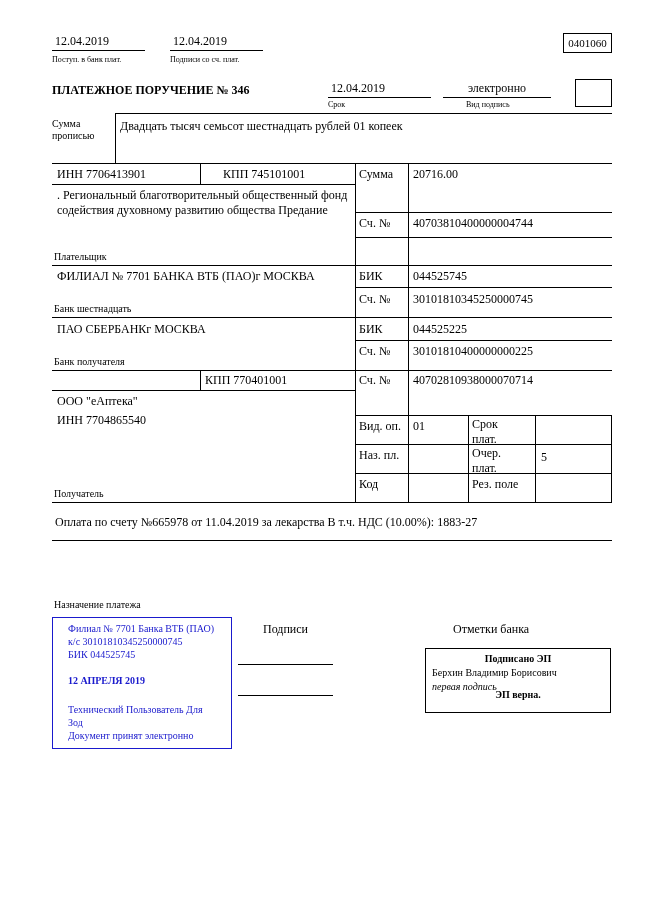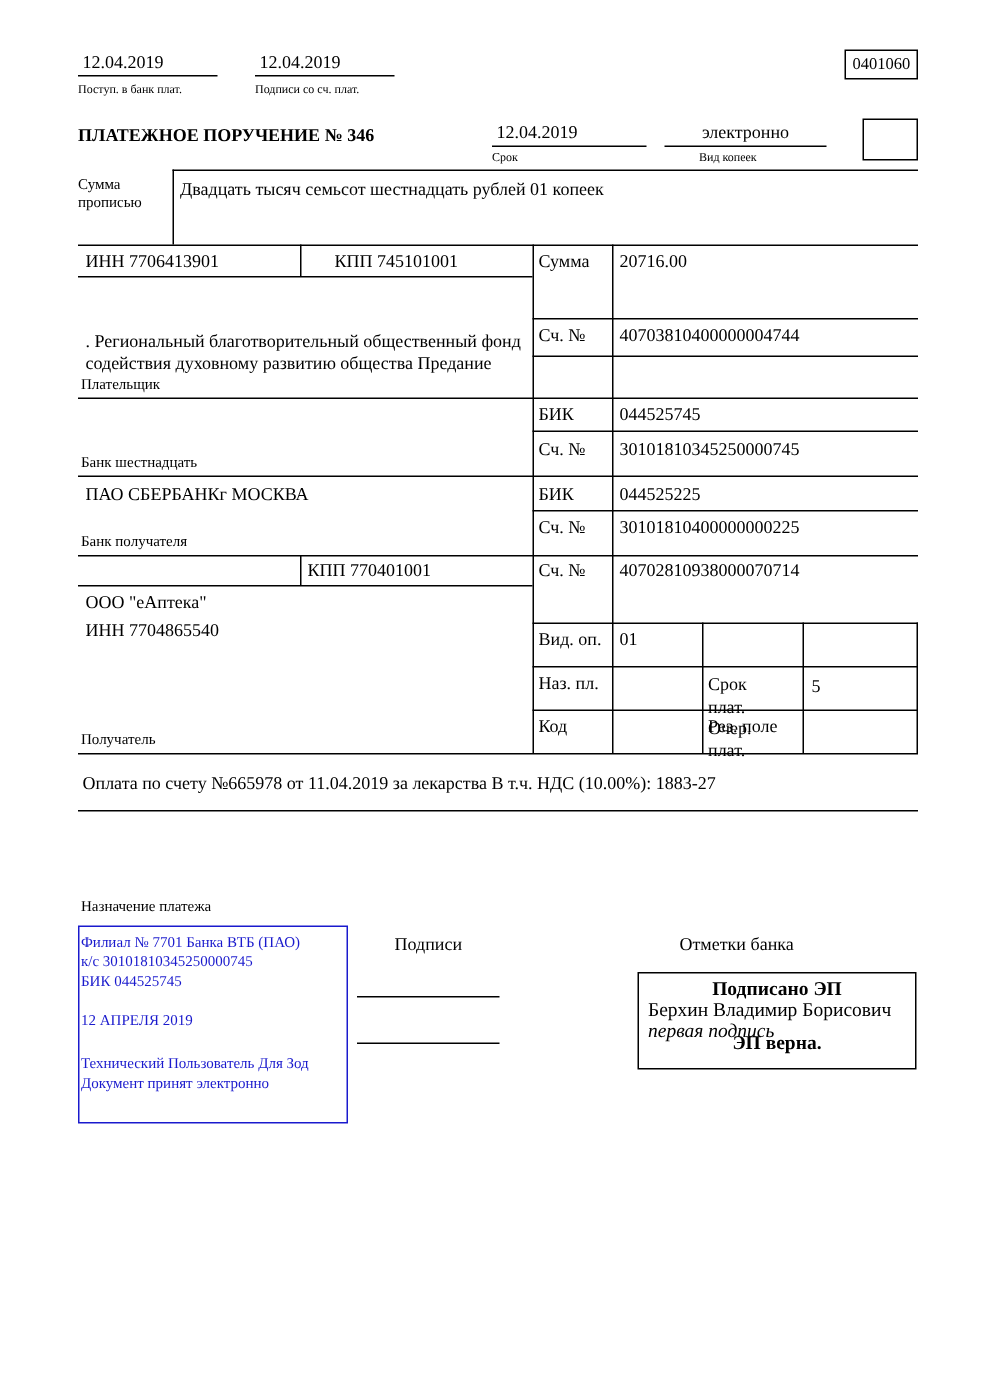--- a/index.html
+++ b/index.html
@@ -1,50 +1,50 @@
 <!DOCTYPE html>
 <html><head>
 <meta charset="utf-8">
 <style>
   * { margin:0; padding:0; box-sizing:border-box; }
   html,body { background:#ffffff; }
   .page { position:relative; width:660px; height:919px; background:#fff;
           font-family:"Liberation Serif", serif; color:#000; overflow:hidden; }
   .t { position:absolute; font-size:12px; line-height:15px; white-space:nowrap; }
-  .wrap { white-space:normal;margin-top:32px; }
+  .wrap { white-space:normal; }
   .small { font-size:8px; line-height:10px; }
   .label { font-size:10px; line-height:12px; }
   .ul { border-bottom:1px solid #000; padding:0 0 1px 3px; min-height:17px; }
   .bold { font-weight:bold; }
   .italic { font-style:italic; }
   .center { text-align:center; }
   .hl { position:absolute; height:1px; background:#000; }
   .vl { position:absolute; width:1px; background:#000; }
   .box { position:absolute; border:1px solid #000; }
   .stamp-blue { position:absolute; border:1px solid #1a1acd; color:#1a1acd;
-                font-size:10px; line-height:13px; padding:4px 1px; }
-  .stamp-black { position:absolute; border:1px solid #000; font-size:13px;
+                font-size:10px; line-height:13px; padding:4px 15px; }
+  .stamp-black { position:absolute; border:1px solid #000; font-size:10px;
                  line-height:14px; padding:3px 6px; }
 </style>
 </head>
 <body>
 
 <div class="page">
 
   <div class="t ul" style="left:52px; top:34px; width:93px;">12.04.2019</div>
   <div class="t small" style="left:52px; top:55px;">Поступ. в банк плат.</div>
   <div class="t ul" style="left:170px; top:34px; width:93px;">12.04.2019</div>
   <div class="t small" style="left:170px; top:55px;">Подписи со сч. плат.</div>
   <div class="t" style="left:563px; top:33px; width:49px; height:20px; border:1px solid #000; text-align:center; font-size:11px; line-height:18px;">0401060</div>
 
   <div class="t bold" style="left:52px; top:83px;">ПЛАТЕЖНОЕ ПОРУЧЕНИЕ № 346</div>
   <div class="t ul" style="left:328px; top:81px; width:103px;">12.04.2019</div>
   <div class="t small" style="left:328px; top:100px;">Срок</div>
   <div class="t ul center" style="left:443px; top:81px; width:108px; padding-left:0;">электронно</div>
-  <div class="t small" style="left:466px; top:100px;">Вид копеек</div>
+  <div class="t small" style="left:466px; top:100px;">Вид подпись</div>
   <div class="box" style="left:575px; top:79px; width:37px; height:28px;"></div>
 
   <div class="t label" style="left:52px; top:118px; white-space:pre-line;">Сумма
 прописью</div>
   <div class="t" style="left:120px; top:119px;">Двадцать тысяч семьсот шестнадцать рублей 01 копеек</div>
   <div class="hl" style="left:115px; top:113px; width:497px;"></div>
   <div class="vl" style="left:115px; top:113px; height:50px;"></div>
 
   <div class="hl" style="left:52px; top:163px; width:560px;"></div>
   <div class="hl" style="left:52px; top:184px; width:303px;"></div>
@@ -70,20 +70,21 @@
 
   <div class="t" style="left:57px; top:167px;">ИНН 7706413901</div>
   <div class="t" style="left:223px; top:167px;">КПП 745101001</div>
   <div class="t" style="left:359px; top:167px;">Сумма</div>
   <div class="t" style="left:413px; top:167px;">20716.00</div>
   <div class="t wrap" style="left:57px; top:188px; width:296px;">. Региональный благотворительный общественный фонд содействия духовному развитию общества Предание</div>
   <div class="t" style="left:359px; top:216px;">Сч. №</div>
   <div class="t" style="left:413px; top:216px;">40703810400000004744</div>
   <div class="t label" style="left:54px; top:251px;">Плательщик</div>
 
+  <div class="t" style="left:57px; top:269px;">ФИЛИАЛ № 7701 БАНКА ВТБ (ПАО)г МОСКВА</div>
   <div class="t" style="left:359px; top:269px;">БИК</div>
   <div class="t" style="left:413px; top:269px;">044525745</div>
   <div class="t" style="left:359px; top:292px;">Сч. №</div>
   <div class="t" style="left:413px; top:292px;">30101810345250000745</div>
   <div class="t label" style="left:54px; top:303px;">Банк шестнадцать</div>
 
   <div class="t" style="left:57px; top:322px;">ПАО СБЕРБАНКг МОСКВА</div>
   <div class="t" style="left:359px; top:322px;">БИК</div>
   <div class="t" style="left:413px; top:322px;">044525225</div>
   <div class="t" style="left:359px; top:344px;">Сч. №</div>
@@ -106,21 +107,21 @@
   <div class="t label" style="left:54px; top:488px;">Получатель</div>
 
   <div class="t" style="left:55px; top:515px;">Оплата по счету №665978 от 11.04.2019 за лекарства В т.ч. НДС (10.00%): 1883-27</div>
   <div class="hl" style="left:52px; top:540px; width:560px;"></div>
   <div class="t label" style="left:54px; top:599px;">Назначение платежа</div>
 
   <div class="stamp-blue" style="left:52px; top:617px; width:180px; height:132px;">
     <div>Филиал № 7701 Банка ВТБ (ПАО)</div>
     <div>к/с 30101810345250000745</div>
     <div>БИК 044525745</div>
-    <div style="margin-top:13px;">12 АПРЕЛЯ 2019</div>
+    <div style="margin-top:13px;font-weight:bold;">12 АПРЕЛЯ 2019</div>
     <div style="margin-top:16px;">Технический Пользователь Для Зод</div>
     <div>Документ принят электронно</div>
   </div>
 
   <div class="t" style="left:263px; top:622px;">Подписи</div>
   <div class="t" style="left:453px; top:622px;">Отметки банка</div>
   <div class="hl" style="left:238px; top:664px; width:95px;"></div>
   <div class="hl" style="left:238px; top:695px; width:95px;"></div>
 
   <div class="stamp-black" style="left:425px; top:648px; width:186px; height:65px;">

